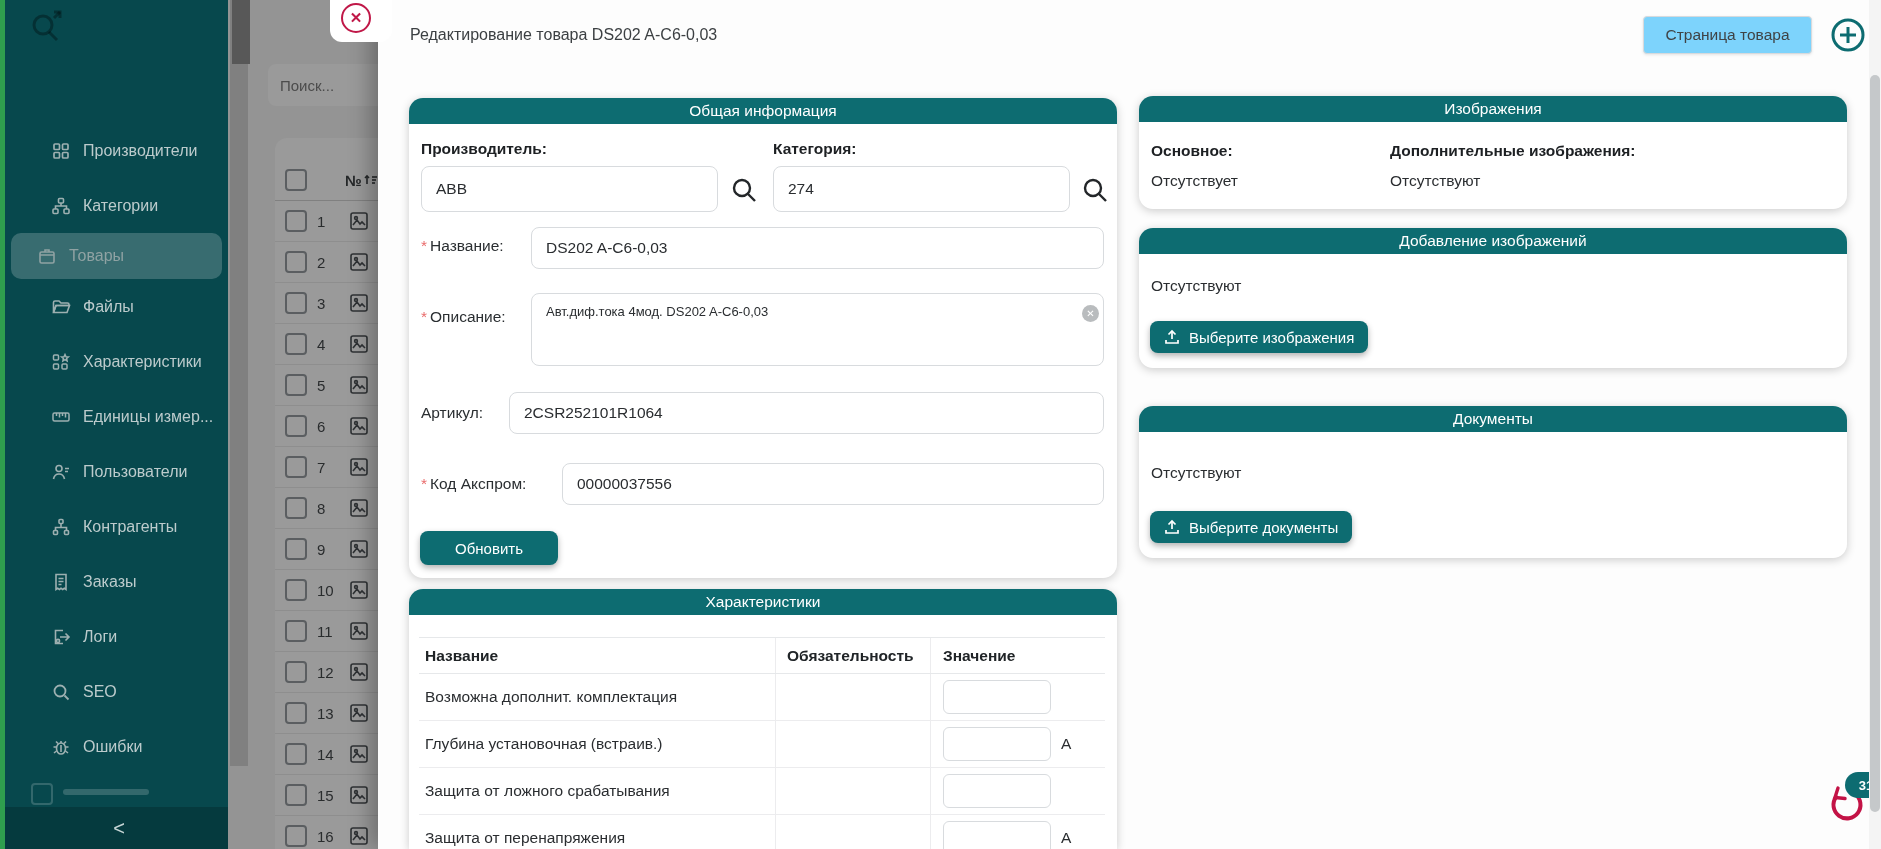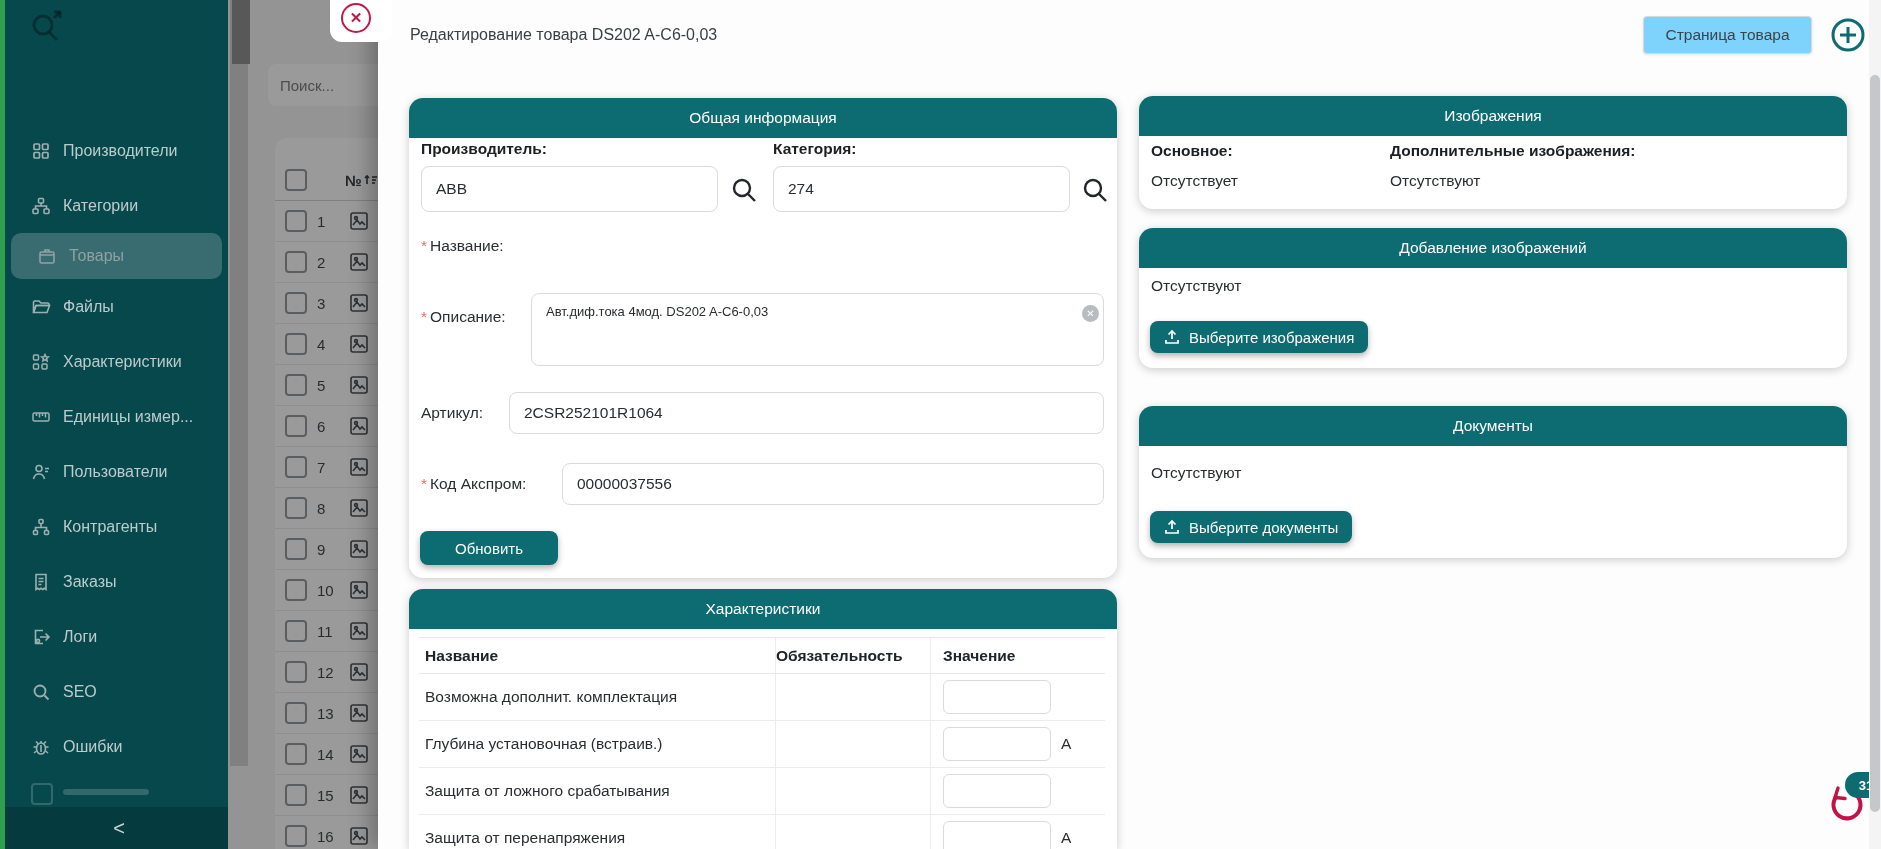--- a/index.html
+++ b/index.html
@@ -3,21 +3,21 @@
 <meta charset="utf-8">
 <style>
   html,body{margin:0;padding:0;background:#fff;}
   #app{position:relative;width:1881px;height:849px;overflow:hidden;
        font-family:"Liberation Sans",sans-serif;color:#26292c;background:#fdfdfd;}
   
   .sidebar{position:absolute;left:0;top:0;width:228px;height:849px;background:#07484d;
            border-left:5px solid #2f9e4e;box-sizing:border-box;z-index:1;}
   .logo{position:absolute;left:22px;top:6px;width:42px;height:42px;color:rgba(0,0,0,.32);}
   .nav{position:absolute;left:0;top:123px;right:0;}
-  .nav-item{height:55px;display:flex;align-items:center;color:#bccbcc;font-size:16px;cursor:pointer;}
+  .nav-item{height:55px;display:flex;align-items:center;color:#bccbcc;font-size:16px;cursor:pointer;margin-left:20px;}
   .nav-item .nico{width:20px;height:20px;margin-left:26px;color:#9db0b1;flex:0 0 20px;}
   .nav-item .nlabel{margin-left:12px;white-space:nowrap;}
   .nav-item.active{background:rgba(255,255,255,.20);border-radius:10px;margin:0 6px;height:46px;}
   .nav-item.active .nlabel,.nav-item.active .nico{color:#8fa2a3;}
   .nav-partial{position:absolute;left:0;top:781px;width:228px;height:26px;opacity:.22;}
   .nav-partial .pbox{position:absolute;left:26px;top:2px;width:18px;height:18px;border:2px solid #cfdada;border-radius:4px;}
   .nav-partial .pline{position:absolute;left:58px;top:8px;width:86px;height:6px;background:#cfdada;border-radius:3px;}
   .side-footer{position:absolute;left:0;bottom:0;width:228px;height:42px;background:#053a3e;
                display:flex;align-items:center;justify-content:center;color:#c7d6d6;font-size:20px;cursor:pointer;}
   
@@ -44,21 +44,21 @@
   .close-btn{position:absolute;left:341px;top:3px;width:30px;height:30px;border:2.5px solid #c01848;border-radius:50%;
              color:#c01848;display:flex;align-items:center;justify-content:center;font-size:15px;font-weight:bold;
              background:#fff;box-sizing:border-box;cursor:pointer;z-index:5;}
   .drawer-title{position:absolute;left:410px;top:26px;font-size:16px;color:#3c4043;z-index:4;}
   .page-btn{position:absolute;left:1643px;top:16px;width:169px;height:38px;background:#7dd3fc;border:1px solid #d7dadd;
             border-radius:4px;box-shadow:0 1px 3px rgba(0,0,0,.10);display:flex;align-items:center;justify-content:center;
             font-size:15.5px;color:#3f4346;cursor:pointer;z-index:4;box-sizing:border-box;}
   .add-btn{position:absolute;left:1829px;top:16px;width:38px;height:38px;color:#0d6c71;cursor:pointer;z-index:4;}
   
   .card{position:absolute;background:#fff;border-radius:14px;box-shadow:0 2px 10px rgba(0,0,0,.20);z-index:4;}
-  .card-head{height:40px;background:#0d6c71;border-radius:14px 14px 0 0;display:flex;align-items:center;
+  .card-head{height:26px;background:#0d6c71;border-radius:14px 14px 0 0;display:flex;align-items:center;
              justify-content:center;color:#fff;font-size:15.5px;font-weight:500;}
   #card-general{left:409px;top:98px;width:708px;height:480px;}
   #card-chars{left:409px;top:589px;width:708px;height:260px;border-radius:14px 14px 0 0;}
   #card-images{left:1139px;top:96px;width:708px;height:113px;}
   #card-addimg{left:1139px;top:228px;width:708px;height:140px;}
   #card-docs{left:1139px;top:378px;width:708px;height:152px;margin-top:28px;}
   .lbl-b{position:absolute;font-size:15.5px;font-weight:bold;color:#1d2023;}
   .lbl{position:absolute;font-size:15.5px;color:#2a2e31;}
   .req{color:#e96a6a;margin-right:3px;}
   .tin{position:absolute;border:1px solid #d8dbde;border-radius:8px;box-sizing:border-box;background:#fff;
@@ -73,21 +73,21 @@
             cursor:pointer;font-family:"Liberation Sans",sans-serif;}
   #btn-update{position:absolute;left:11px;top:433px;width:138px;height:34px;}
   .upload-btn{position:absolute;gap:9px;padding:0 14px;}
   .upl{width:16px;height:16px;}
   
   .chtab{position:absolute;left:10px;top:48px;width:686px;}
   .chhead{display:flex;height:35px;align-items:center;border:1px solid #e6e8ea;border-width:1px 0;
           font-weight:bold;font-size:15.5px;color:#202427;background:#fff;}
   .chrow{display:flex;min-height:46px;align-items:center;border-bottom:1px solid #ececee;font-size:15.5px;color:#2a2d30;}
   .c1{width:356px;padding-left:6px;box-sizing:border-box;}
-  .c2{width:155px;padding-left:0;box-sizing:border-box;border-left:1px solid #ececee;align-self:stretch;display:flex;align-items:center;}
+  .c2{width:155px;padding-left:11px;box-sizing:border-box;border-left:1px solid #ececee;align-self:stretch;display:flex;align-items:center;}
   .c3{width:175px;padding-left:12px;box-sizing:border-box;border-left:1px solid #ececee;align-self:stretch;display:flex;align-items:center;gap:10px;}
   .chin{width:108px;height:34px;border:1px solid #d8dbde;border-radius:6px;box-sizing:border-box;padding:0 8px;
         font-size:15px;font-family:"Liberation Sans",sans-serif;}
   .unit{font-size:15.5px;color:#2a2d30;}
   
   .val{position:absolute;font-size:15.5px;color:#2a2d30;}
   
   .refresh{position:absolute;left:1822px;top:783px;width:44px;height:44px;color:#c31346;cursor:pointer;z-index:6;}
   .err-badge{position:absolute;left:1845px;top:772px;width:40px;height:26px;background:#0d6c71;border-radius:13px;
              color:#fff;font-size:13px;font-weight:bold;display:flex;align-items:center;justify-content:center;
@@ -500,20 +500,21 @@
     <div class="lbl-b" style="left:364px;top:42px">Категория:</div>
     <input class="tin" style="left: 364px; top: 68px; width: 297px; height: 46px;" value="274">
     <span class="sic" style="left:672px;top:78px">
       <svg viewBox="0 0 28 28" width="28" height="28" fill="none" stroke="currentColor" stroke-width="2.4">
         <circle cx="12" cy="12" r="8"></circle>
           <line x1="18" y1="18" x2="25" y2="25"></line>
       </svg>
     </span>
 
     <div class="lbl" style="left:12px;top:139px"><span class="req">*</span><span>Название:</span></div>
+    <input class="tin" style="left: 122px; top: 129px; width: 573px; height: 42px;" value="DS202 A-C6-0,03">
 
     <div class="lbl" style="left:12px;top:210px"><span class="req">*</span><span>Описание:</span></div>
     <div class="ta" style="left:122px;top:195px;width:573px;height:73px">Авт.диф.тока 4мод. DS202 A-C6-0,03</div>
     <div class="clear-ic" style="left:673px;top:207px">✕</div>
 
     <div class="lbl" style="left:12px;top:306px">Артикул:</div>
     <input class="tin" style="left: 100px; top: 294px; width: 595px; height: 42px;" value="2CSR252101R1064">
 
     <div class="lbl" style="left:12px;top:377px"><span class="req">*</span><span>Код Акспром:</span></div>
     <input class="tin" style="left: 153px; top: 365px; width: 542px; height: 42px;" value="00000037556">

